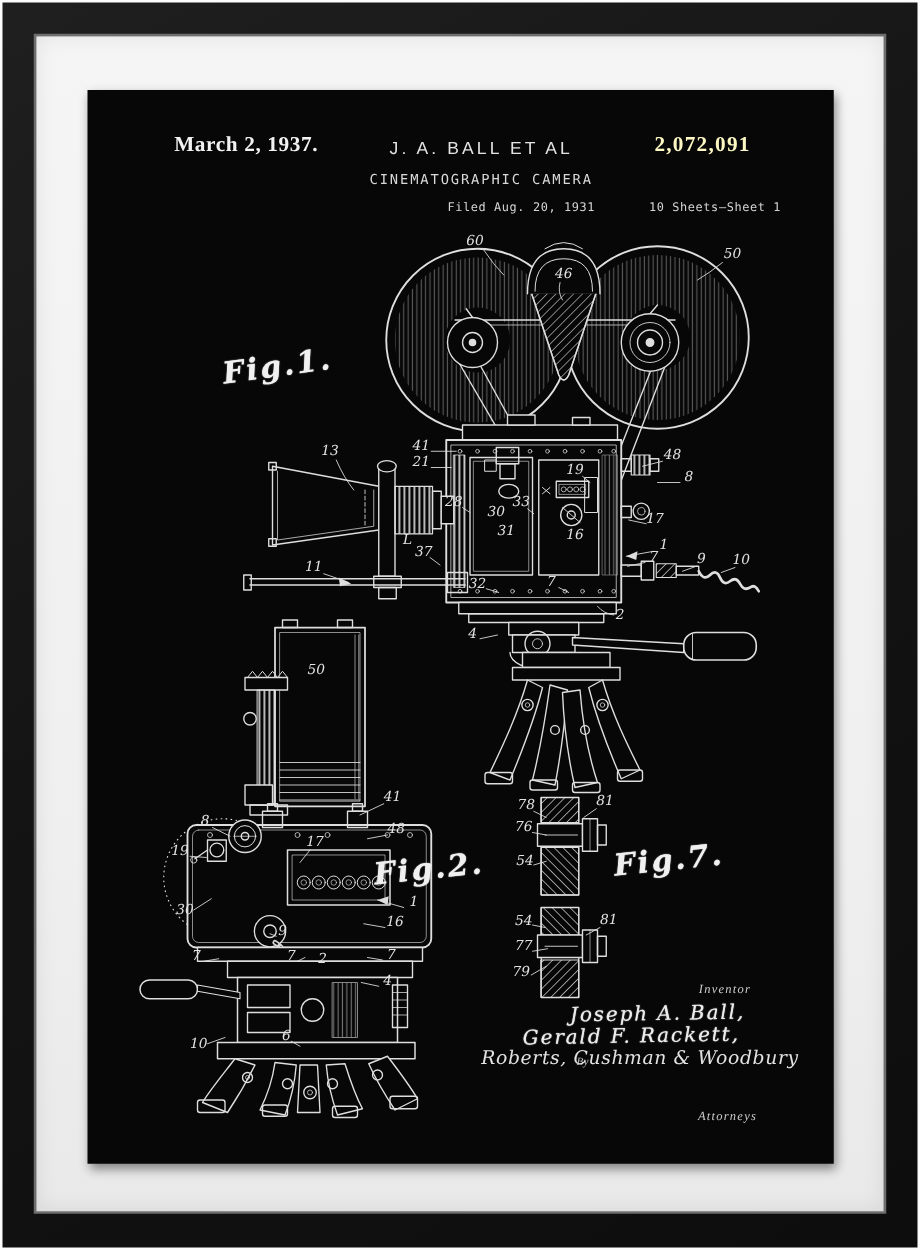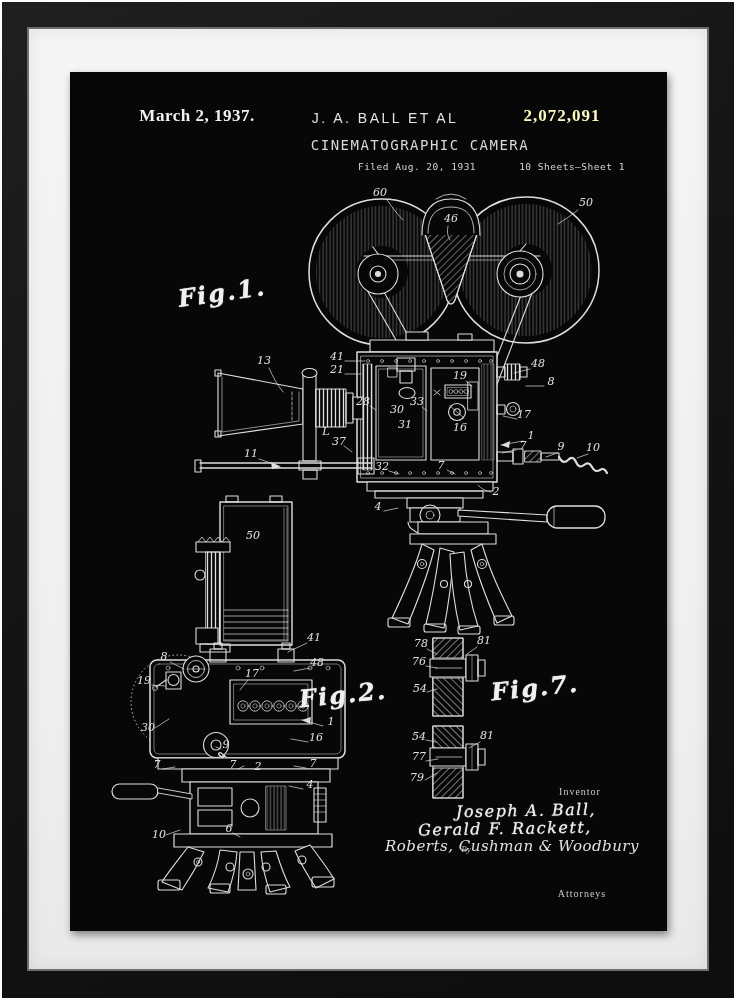--- a/index.html
+++ b/index.html
@@ -10,25 +10,25 @@
          background:linear-gradient(150deg,#1f1f1f 0%,#141414 45%,#0d0d0d 100%);}
   .mat{position:absolute;left:29px;top:29px;width:678px;height:940px;
        background:linear-gradient(180deg,#f5f5f5 0%,#efefef 70%,#e9e9e9 100%);
        box-shadow:0 0 0 2px #6e6e6e, inset 0 0 18px rgba(0,0,0,0.08);}
   .poster{position:absolute;left:70px;top:72px;width:597px;height:859px;
           background:#070707;box-shadow:2px 4px 8px rgba(0,0,0,0.45);}
   .poster .abs{position:absolute;transform:translateX(-50%);white-space:nowrap;}
   .t-date{font-weight:bold;font-size:17px;color:#f2f2f2;letter-spacing:0.5px;}
   .t-num{font-weight:bold;font-size:17px;color:#fef9c3;letter-spacing:1px;}
   .t-name{font-family:"Liberation Sans",sans-serif;font-size:14px;color:#e3e3e3;letter-spacing:2.5px;}
-  .t-title{font-family:"DejaVu Sans Mono",monospace;font-size:14px;color:#d8d8d8;letter-spacing:1.5px;margin-left:35px;}
+  .t-title{font-family:"DejaVu Sans Mono",monospace;font-size:11px;color:#d8d8d8;letter-spacing:1.5px;}
   .t-mono{font-family:"DejaVu Sans Mono",monospace;font-size:9.5px;color:#d4d4d4;letter-spacing:0.5px;margin-left:32px;}
   .fig-label{font-family:"DejaVu Serif",serif;font-style:italic;font-weight:bold;
              font-size:24px;color:#f0f0f0;letter-spacing:2px;text-shadow:0 0 1px #fff;}
-  .cap-small{font-size:10px;color:#cccccc;letter-spacing:1px;}
+  .cap-small{font-style:italic;font-size:10px;color:#cccccc;letter-spacing:1px;}
   .t-inventor{font-family:"DejaVu Serif",serif;font-style:italic;font-size:16px;
               color:#ececec;letter-spacing:1.5px;text-shadow:0 0 1px #ddd;}
   .t-sign{font-family:"DejaVu Serif",serif;font-style:italic;font-size:15px;color:#e2e2e2;
           letter-spacing:0.5px;transform:translateX(-50%) skewX(-14deg) rotate(-2deg);}
   .t-by{font-style:italic;font-size:9px;color:#bbbbbb;padding-left:48px;}
   svg{position:absolute;left:0;top:0;}
   svg .ref{font-family:"DejaVu Serif",serif;font-style:italic;font-size:11px;
            fill:#e2e2e2;text-anchor:middle;stroke:none;}
 </style>
 </head>

